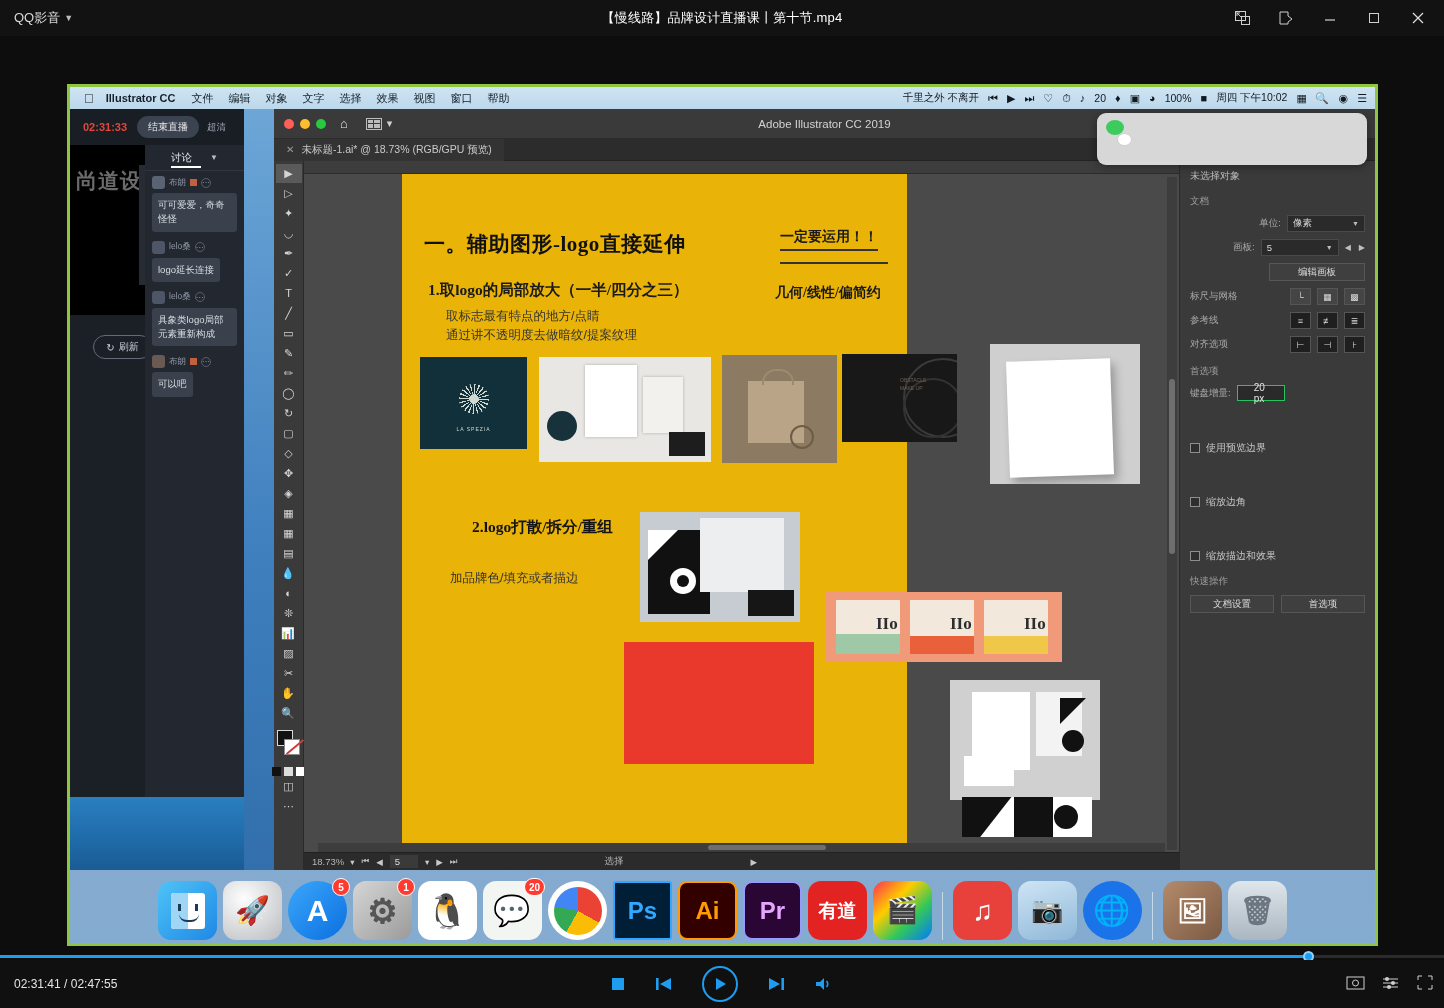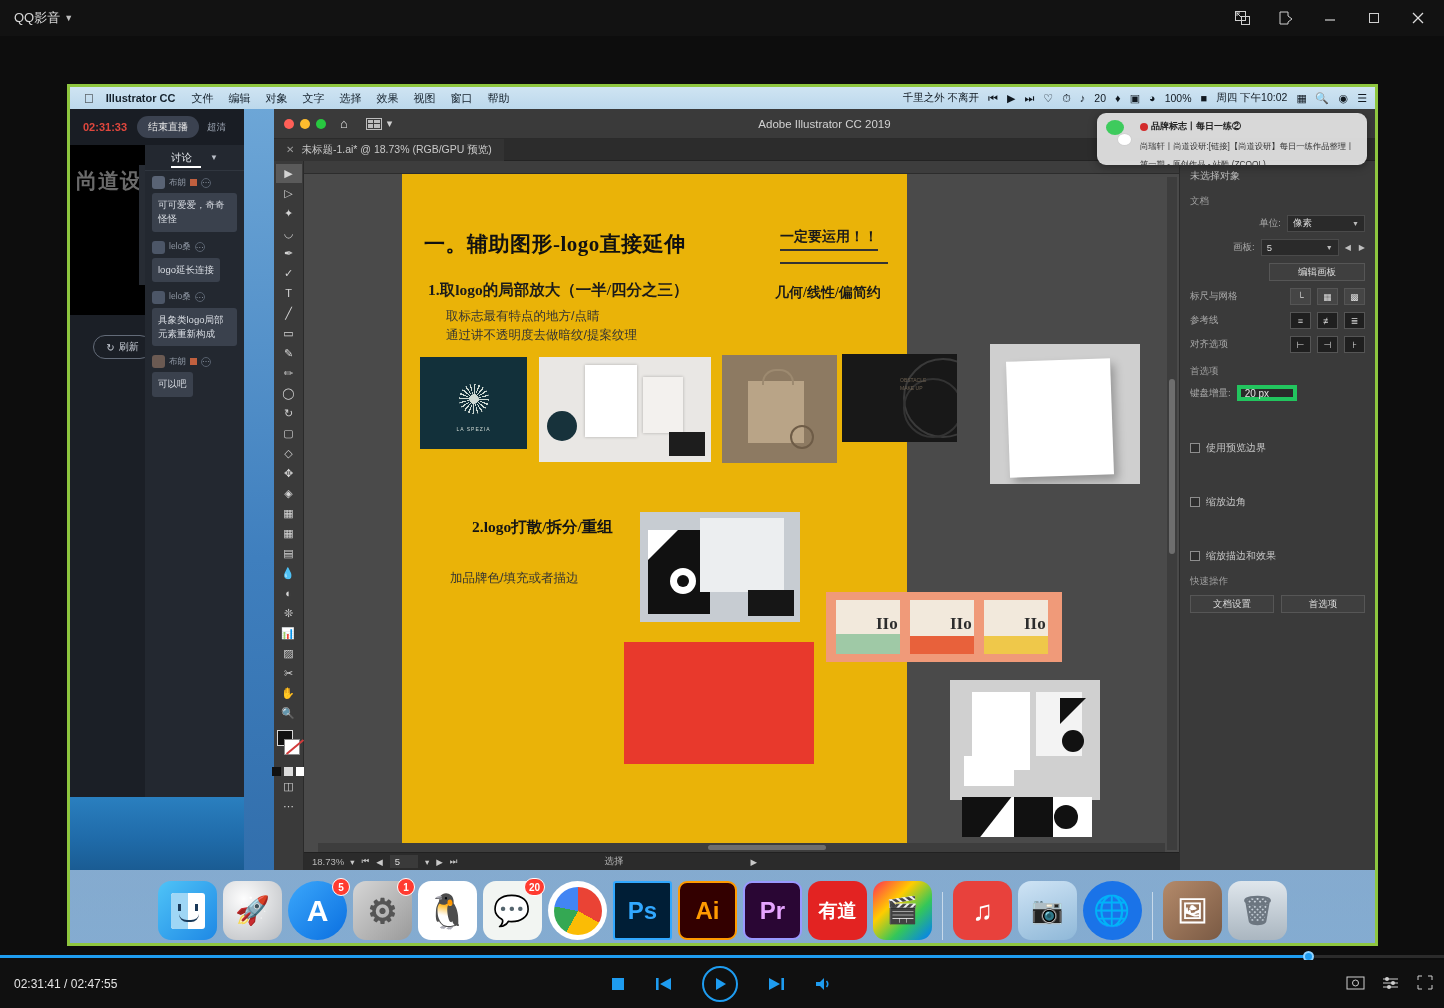--- a/index.html
+++ b/index.html
@@ -263,22 +263,22 @@
     height: 18px; display: flex; align-items: center; justify-content: center;
     font-size: 9.5px; padding: 0 10px;
   }
   .pp-icons { display: flex; gap: 6px; justify-content: flex-end; }
   .pp-ico {
     width: 21px; height: 17px; background: #454545; border: 1px solid #555;
     display: flex; align-items: center; justify-content: center; color: #d9d9d9; font-size: 9px;
   }
   .pp-ico.dark { background: #1f1f1f; }
   .pp-input {
-    background: #2a2a2a; border: 4px solid #22c55e; color: #e2e2e2;
-    width: 60px; height: 16px; font-size: 10px; display:flex; align-items:center; padding:0 4px;
+    background: #2a2a2a; border: 1px solid #22c55e; color: #e2e2e2;
+    width: 48px; height: 16px; font-size: 10px; display:flex; align-items:center; padding:0 16px;
   }
   .pp-check { display: flex; align-items: center; gap: 6px; margin-bottom: 6px; margin-top: 40px; }
   .cbox { width: 10px; height: 10px; border: 1px solid #8e8e8e; background: #2e2e2e; }
   .pp-quick { display: flex; gap: 7px; margin-top: 6px; }
   .pp-quick .pp-btn { flex: 1; }
   .pp-arrows { display:flex; gap:8px; color:#bfbfbf; font-size:8px; }
 
   
   .notif {
     position: absolute; right: 8px; top: 26px; width: 270px; height: 52px;
@@ -435,20 +435,21 @@
   .ctr-right .r-btn { color: #cfcfcf; }
 </style>
 </head>
 <body>
 
 <div class="player-titlebar">
   <div class="app-menu">
     <span>QQ影音</span>
     <span class="caret">▼</span>
   </div>
+  <div class="player-title">【慢线路】品牌设计直播课丨第十节.mp4</div>
   <div class="win-ctrls">
     <div class="win-btn">
       <svg width="15" height="14" viewBox="0 0 15 14">
           <rect x="0.5" y="0.5" width="10" height="9" fill="none" stroke="#cfcfcf"></rect>
           <rect x="6.5" y="5.5" width="8" height="8" fill="none" stroke="#cfcfcf"></rect>
           <path d="M1.5 1.5 L6 6" stroke="#cfcfcf" fill="none"></path>
           <path d="M2 5 L2 2 L5 2" stroke="#cfcfcf" fill="none"></path>
         </svg>
     </div>
     <div class="win-btn">
@@ -843,27 +844,20 @@
             </div>
           </div>
         </div>
       </div>
 
       <div class="notif">
         <span class="wc">
             <i class="b1"></i>
             <i class="b2"></i>
           </span>
-        <span class="ntxt">
-          <span class="nt1">
-            <span class="reddot"></span>
-            <span>品牌标志丨每日一练②</span>
-          </span>
-          <span class="nt2">尚瑞轩丨尚道设研:[链接]【尚道设研】每日一练作品整理丨第一期 - 原创作品 - 站酷 (ZCOOL)</span>
-        </span>
       </div>
 
       <div class="dock">
         <div class="dock-ico dk-finder">
           <span class="face">
               <span class="eyes">
                 <i></i>
                 <i></i>
               </span>
               <span class="smile"></span>

